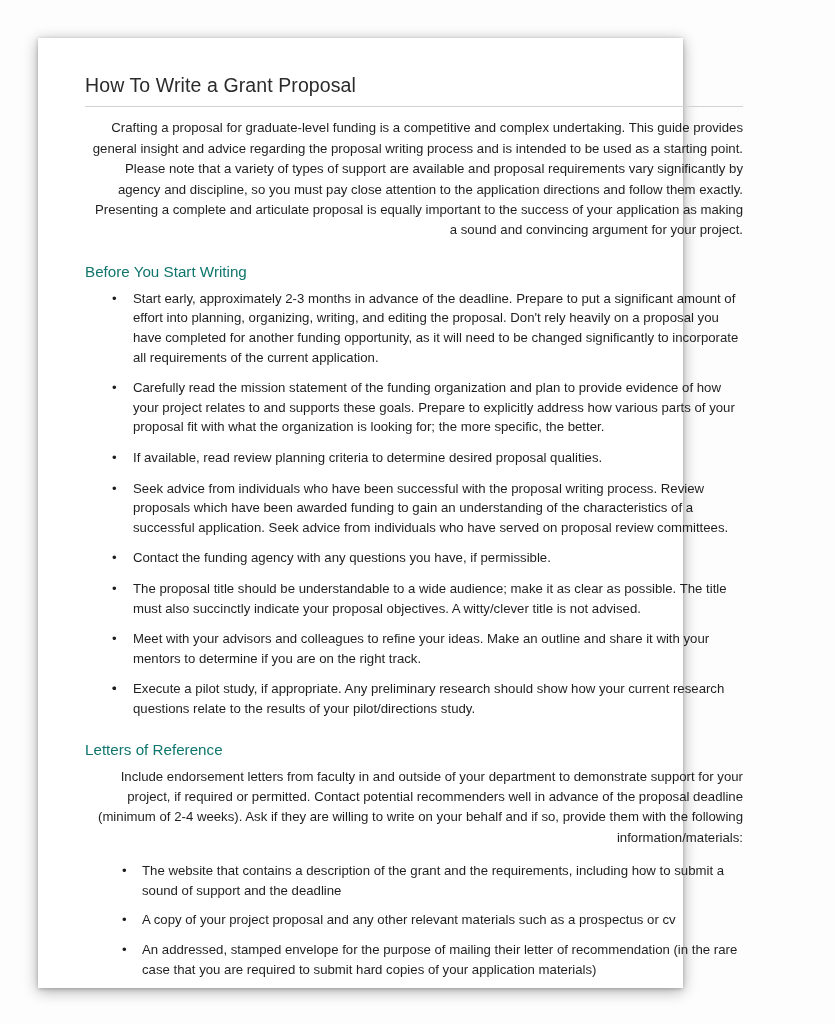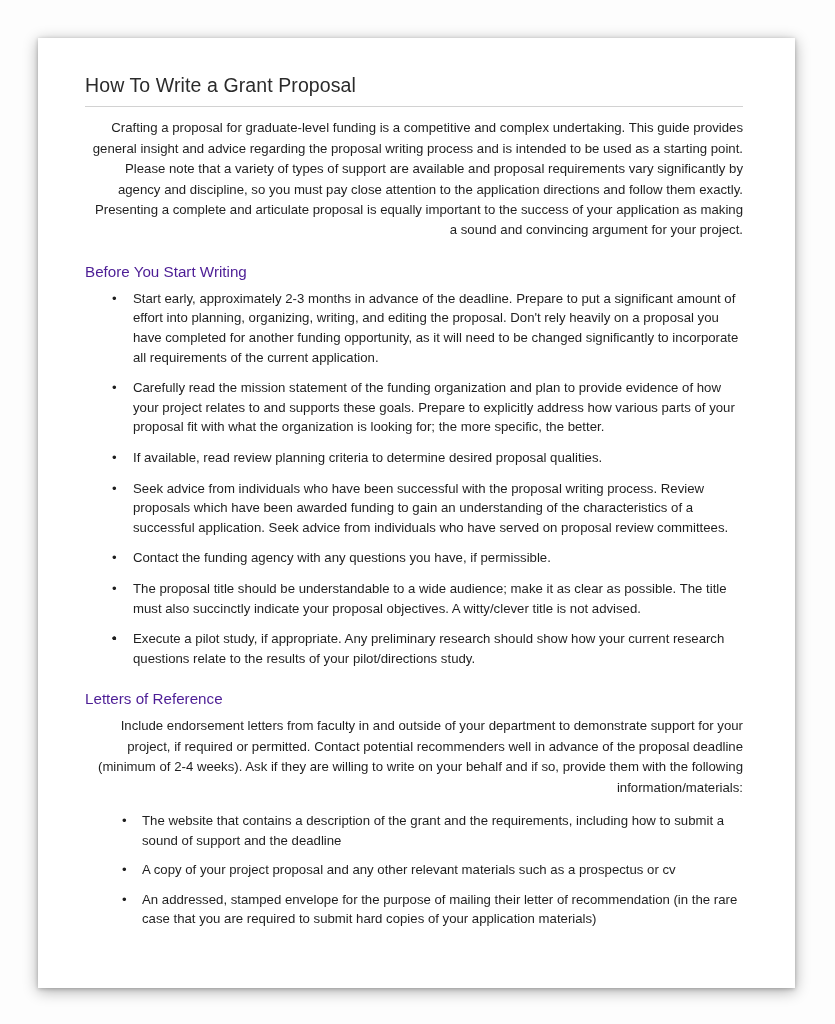--- a/index.html
+++ b/index.html
@@ -16,21 +16,21 @@
   .page-canvas {
     position: relative;
     width: 835px;
     height: 1024px;
     background: #fdfdfd;
   }
   .paper {
     position: absolute;
     left: 38px;
     top: 38px;
-    width: 757px;
+    width: 645px;
     height: 950px;
     background: #ffffff;
     box-shadow: 0 3px 14px rgba(0,0,0,0.33), 0 1px 4px rgba(0,0,0,0.22);
   }
   .paper-inner {
     position: absolute;
     left: 47px;
     top: 36px;
     width: 658px;
   }
@@ -51,21 +51,21 @@
   .body-text {
     font-size: 13.2px;
     line-height: 20.4px;
     color: #1f1f1f;
     margin: 0;
     text-align: right;
   }
   .section-heading {
     font-size: 15.2px;
     font-weight: 400;
-    color: #4c1d95;
+    color: #0f766e;
     margin: 21px 0 8px 0;
     line-height: 1.25;
   }
   .bullet-list {
     list-style: none;
     margin: 0;
     padding: 0;
   }
   .bullet-list.level-1 { padding-left: 23px; }
   .bullet-list.level-2 { padding-left: 33px; margin-top: 13px; }
@@ -124,20 +124,21 @@
         <li class="bullet-item">
           <span class="bullet-dot">•</span>
           <span>Contact the funding agency with any questions you have, if permissible.</span>
         </li>
         <li class="bullet-item">
           <span class="bullet-dot">•</span>
           <span>The proposal title should be understandable to a wide audience; make it as clear as possible. The title must also succinctly indicate your proposal objectives. A witty/clever title is not advised.</span>
         </li>
         <li class="bullet-item">
           <span class="bullet-dot">•</span>
+          <span>Meet with your advisors and colleagues to refine your ideas. Make an outline and share it with your mentors to determine if you are on the right track.</span>
         </li>
         <li class="bullet-item">
           <span class="bullet-dot">•</span>
         </li>
         <li class="bullet-item">
           <span class="bullet-dot">•</span>
           <span>Execute a pilot study, if appropriate. Any preliminary research should show how your current research questions relate to the results of your pilot/directions study.</span>
         </li>
       </ul>
 

